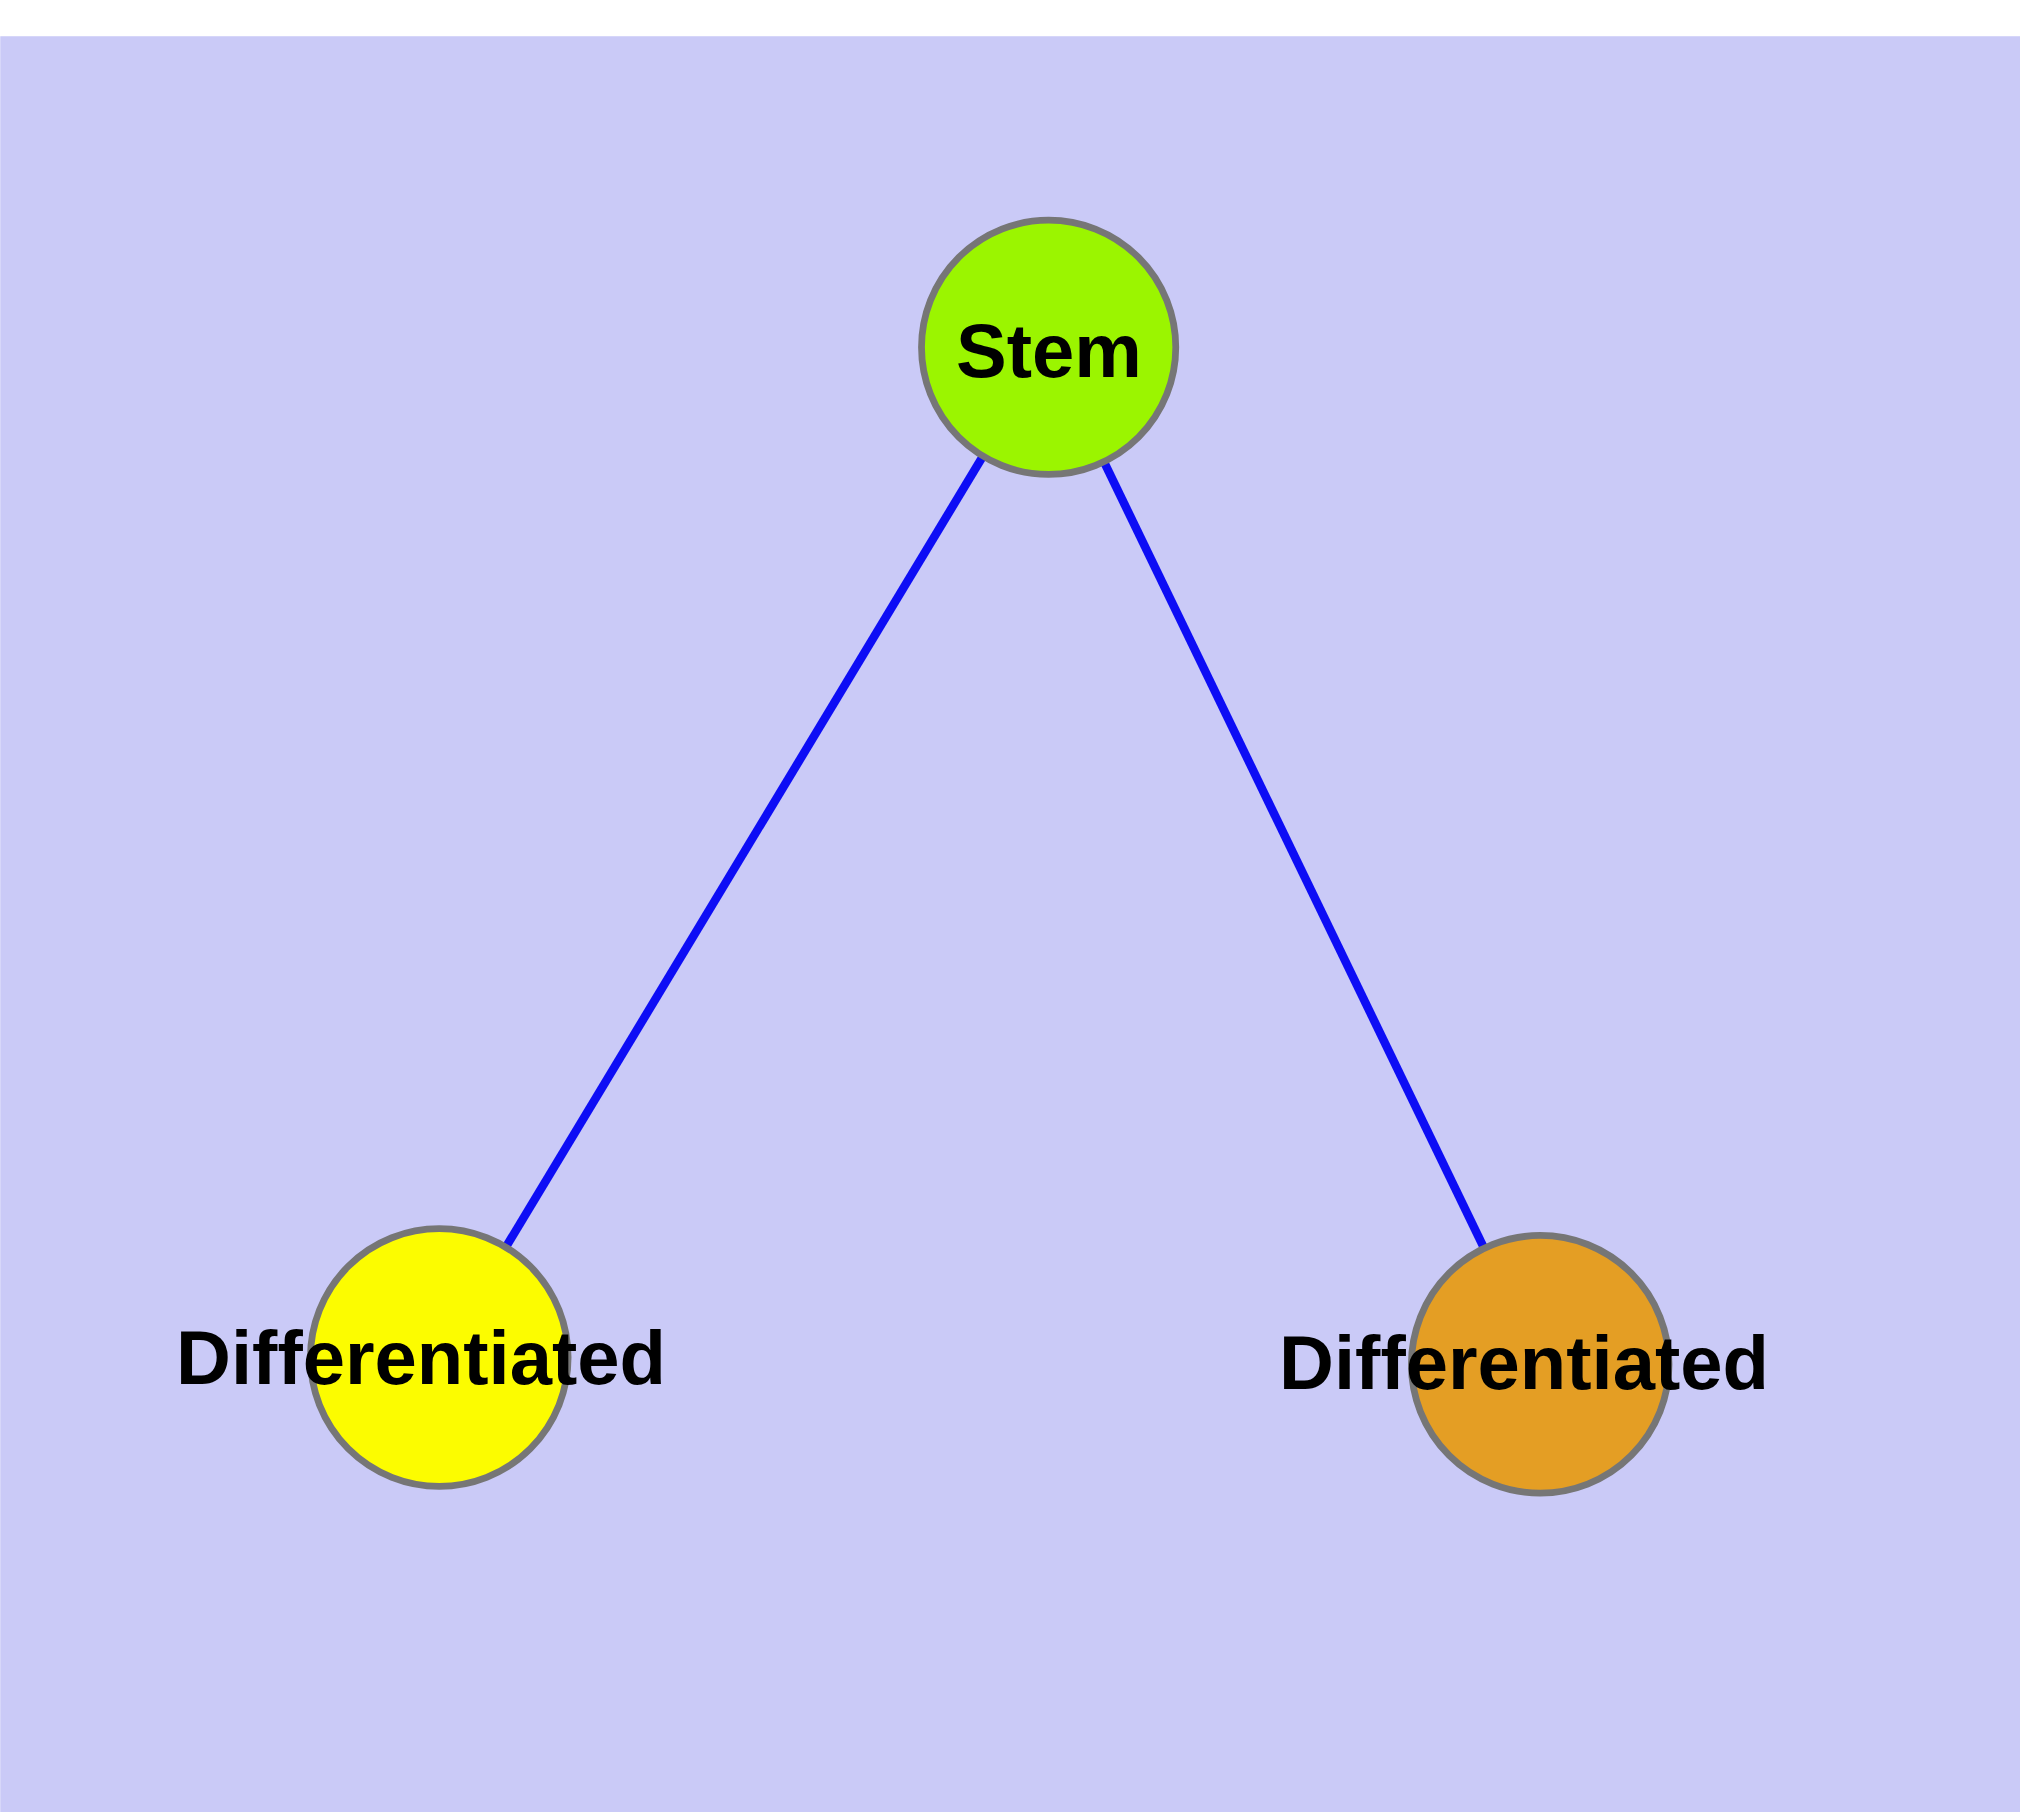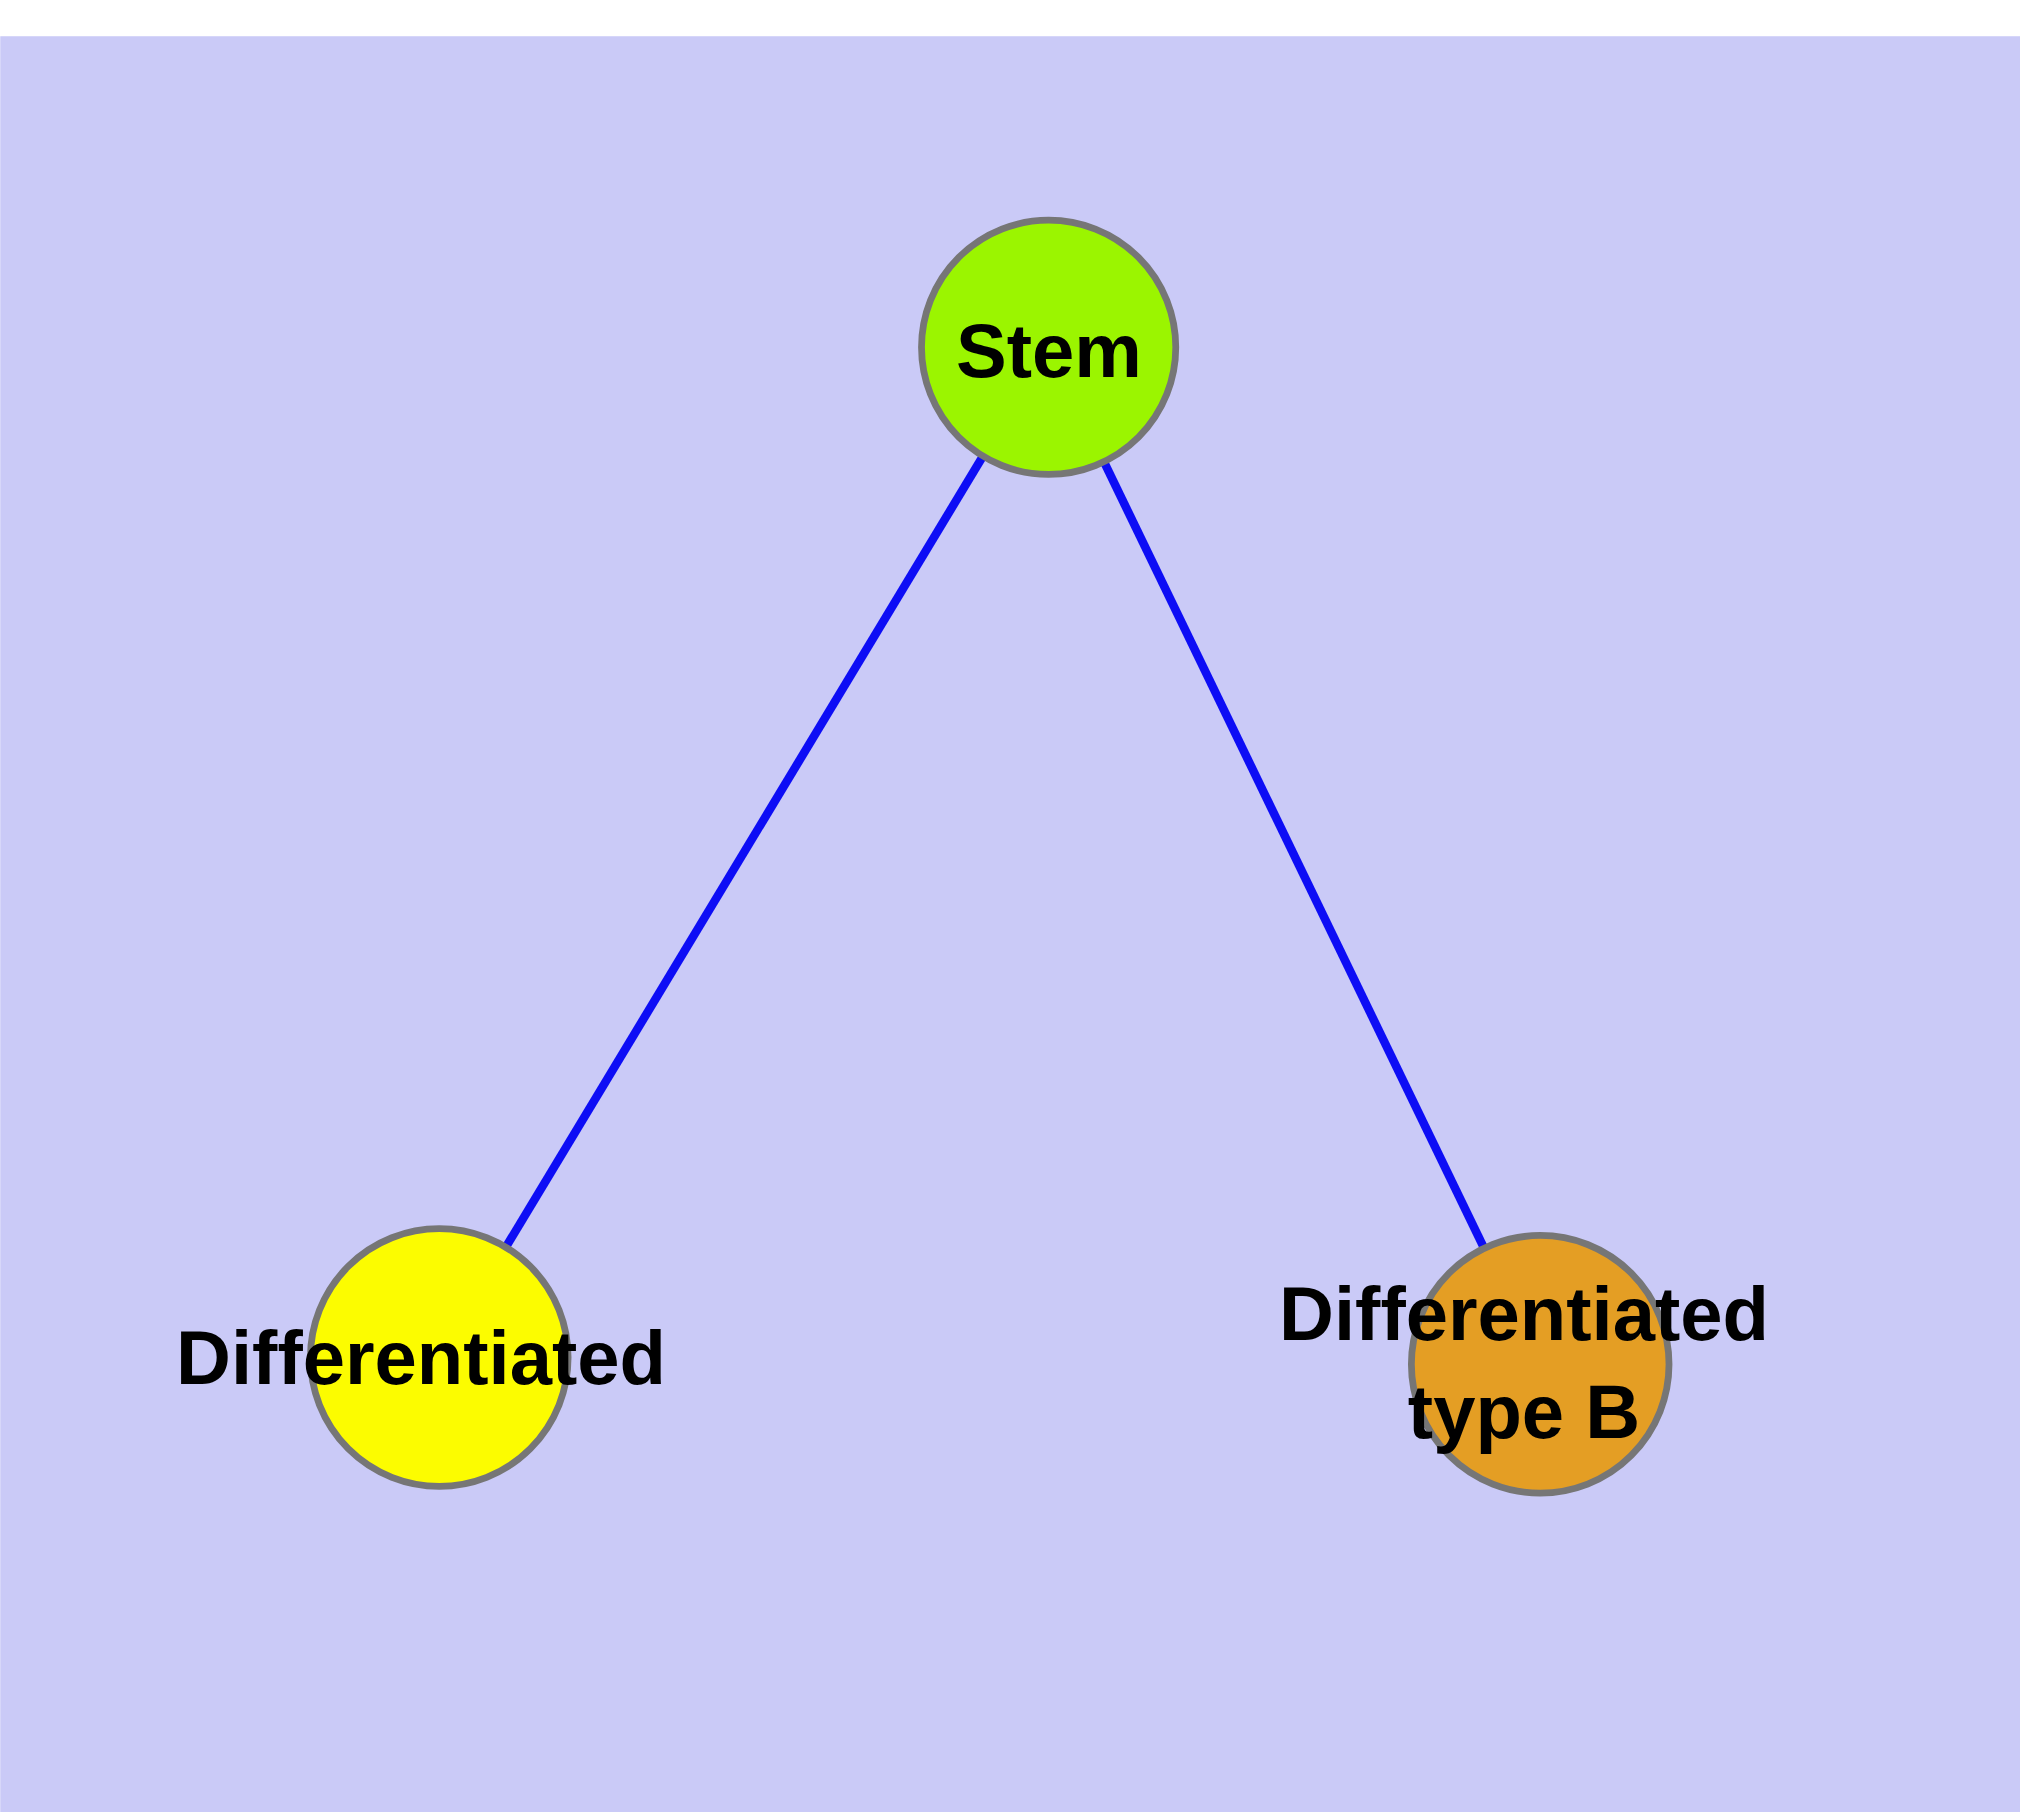--- a/index.html
+++ b/index.html
@@ -67,17 +67,16 @@
   <div class="label" style="left:1049px; top:319px;">
     <span class="ln">Stem</span>
   </div>
 
   <div class="label" style="left:421px; top:1326px;">
     <span class="ln">Differentiated</span>
   </div>
 
   <div class="label" style="left:1524px; top:1331px;">
     <span class="ln">Differentiated</span>
-    <span class="ln">type B</span>
   </div>
 
 </div>
 
 
 </body></html>

